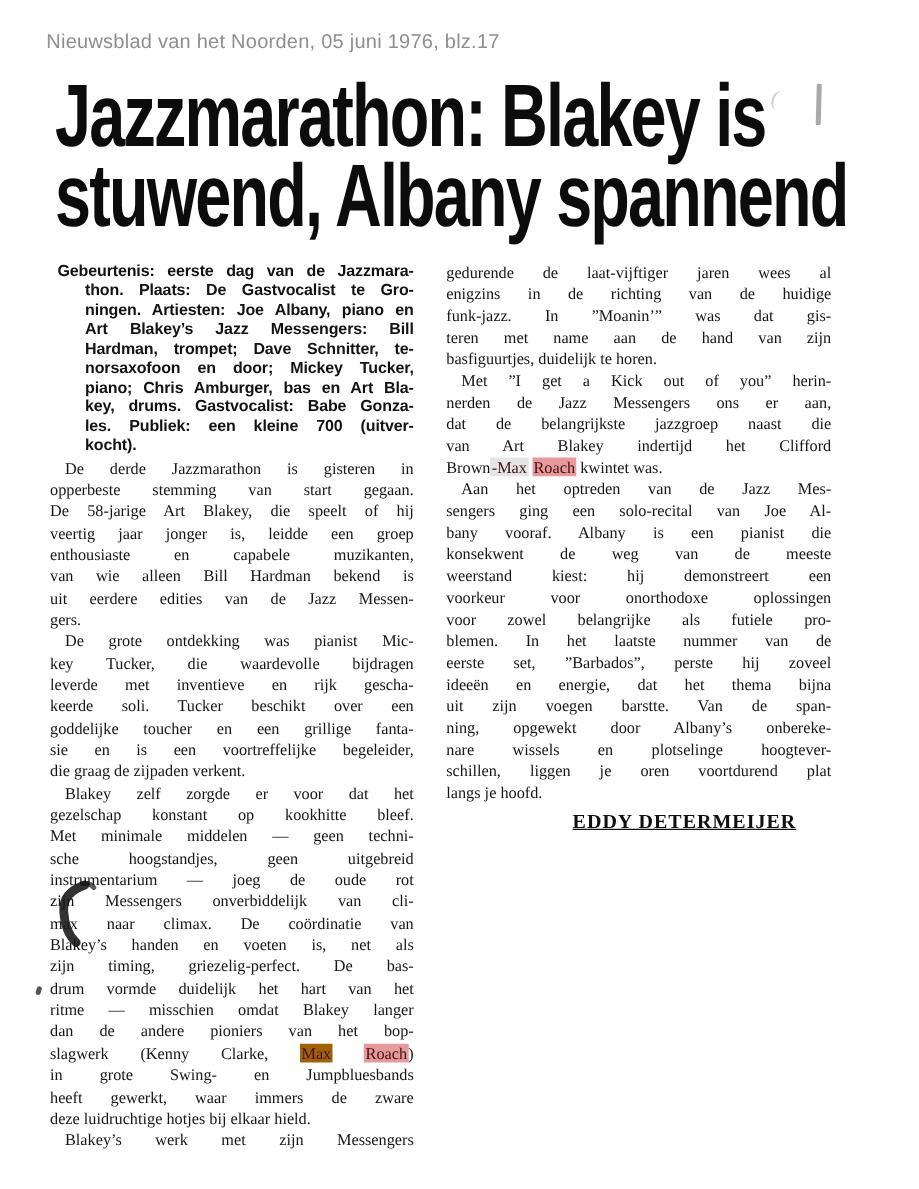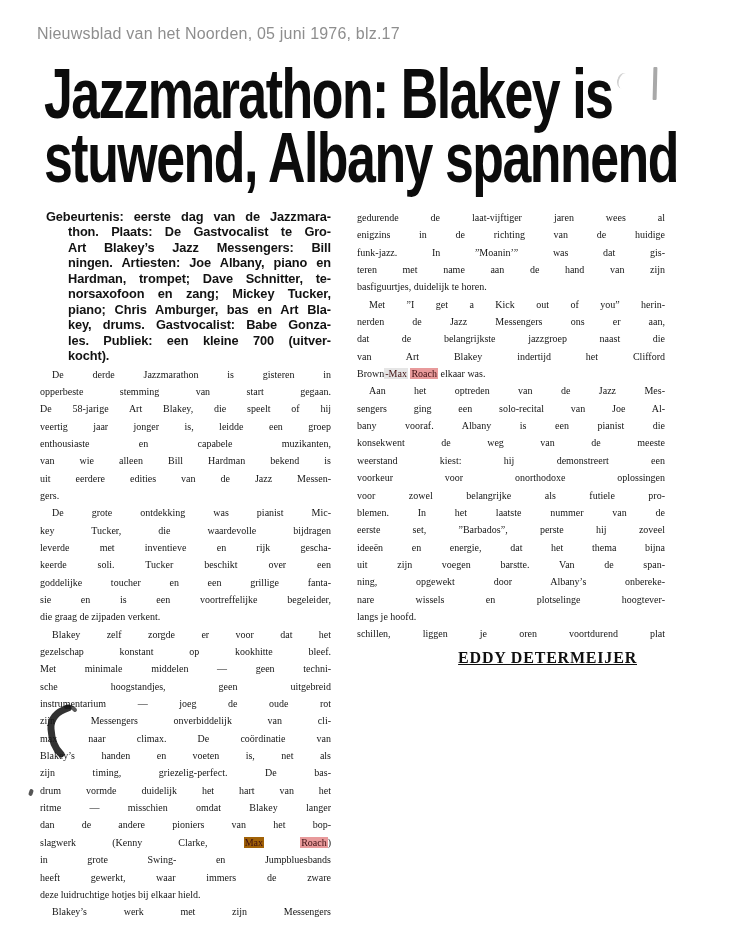--- a/index.html
+++ b/index.html
@@ -47,21 +47,21 @@
     color:#121212; padding-left:28px; margin-bottom:2px;
   }
   .lead .ln.first { margin-left:-22px; }
 
   .ln {
     text-align:justify; text-align-last:justify; text-justify:inter-word;
   }
   .ln.end  { text-align-last:left; }
   .para .ln {
     font-family:"Liberation Serif", serif;
-    font-size:10px; line-height:17.35px; color:#151515;
+    font-size:13px; line-height:17.35px; color:#151515;
   }
   .para .ln.indent { text-indent:12px; }
 
   .hl-mark { padding:0 1px; }
 
   .byline {
     margin-top:6px; text-align:right; padding-right:28px;
     font-family:"Liberation Serif", serif; font-weight:bold;
     font-size:16px; letter-spacing:0.8px; color:#101010;text-decoration:underline;
   }
@@ -81,24 +81,24 @@
 
   <div class="artifact-paren"></div>
   <div class="artifact-bar"></div>
   <div class="artifact-dot"></div>
 
   <div class="content">
     <div class="col-left">
       <div class="lead">
           <div class="ln first">Gebeurtenis: eerste dag van de Jazzmara-</div>
           <div class="ln">thon. Plaats: De Gastvocalist te Gro-</div>
+          <div class="ln">ningen. Artiesten: Joe Albany, piano en</div>
           <div class="ln">Art Blakey’s Jazz Messengers: Bill</div>
-          <div class="ln">ningen. Artiesten: Joe Albany, piano en</div>
           <div class="ln">Hardman, trompet; Dave Schnitter, te-</div>
-          <div class="ln">norsaxofoon en zang; Mickey Tucker,</div>
+          <div class="ln">norsaxofoon en door; Mickey Tucker,</div>
           <div class="ln">piano; Chris Amburger, bas en Art Bla-</div>
           <div class="ln">key, drums. Gastvocalist: Babe Gonza-</div>
           <div class="ln">les. Publiek: een kleine 700 (uitver-</div>
           <div class="ln end">kocht).</div>
         </div>
       <div class="body-text">
           <div class="para">
             <div class="ln indent">De derde Jazzmarathon is gisteren in</div>
             <div class="ln">opperbeste stemming van start gegaan.</div>
             <div class="ln">De 58-jarige Art Blakey, die speelt of hij</div>
@@ -147,38 +147,38 @@
             <div class="ln">enigzins in de richting van de huidige</div>
             <div class="ln">funk-jazz. In ”Moanin’” was dat gis-</div>
             <div class="ln">teren met name aan de hand van zijn</div>
             <div class="ln end">basfiguurtjes, duidelijk te horen.</div>
           </div>
           <div class="para">
             <div class="ln indent">Met ”I get a Kick out of you” herin-</div>
             <div class="ln">nerden de Jazz Messengers ons er aan,</div>
             <div class="ln">dat de belangrijkste jazzgroep naast die</div>
             <div class="ln">van Art Blakey indertijd het Clifford</div>
-            <div class="ln end"><span>Brown</span><span class="hl-mark" style="background: #e5e5e5; color: rgb(63, 16, 18);">-Max</span><span> </span><span class="hl-mark" style="background: rgb(232, 154, 155); color: rgb(63, 16, 18);">Roach</span><span> elkaar was.</span></div>
+            <div class="ln end"><span>Brown</span><span class="hl-mark" style="background: #e5e5e5; color: rgb(63, 16, 18);">-Max</span><span> </span><span class="hl-mark" style="background: rgb(232, 154, 155); color: rgb(63, 16, 18);">Roach</span><span> kwintet was.</span></div>
           </div>
           <div class="para">
             <div class="ln indent">Aan het optreden van de Jazz Mes-</div>
             <div class="ln">sengers ging een solo-recital van Joe Al-</div>
             <div class="ln">bany vooraf. Albany is een pianist die</div>
             <div class="ln">konsekwent de weg van de meeste</div>
             <div class="ln">weerstand kiest: hij demonstreert een</div>
             <div class="ln">voorkeur voor onorthodoxe oplossingen</div>
             <div class="ln">voor zowel belangrijke als futiele pro-</div>
             <div class="ln">blemen. In het laatste nummer van de</div>
             <div class="ln">eerste set, ”Barbados”, perste hij zoveel</div>
             <div class="ln">ideeën en energie, dat het thema bijna</div>
             <div class="ln">uit zijn voegen barstte. Van de span-</div>
             <div class="ln">ning, opgewekt door Albany’s onbereke-</div>
             <div class="ln">nare wissels en plotselinge hoogtever-</div>
+            <div class="ln">schillen, liggen je oren voortdurend plat</div>
             <div class="ln end">langs je hoofd.</div>
-            <div class="ln">schillen, liggen je oren voortdurend plat</div>
           </div>
         </div>
       <div class="byline">EDDY DETERMEIJER</div>
     </div>
   </div>
 
   <svg class="smudge" width="50" height="70" viewBox="0 0 50 70">
     <path d="M 38 10 Q 20 16 21 31 Q 22 48 31 56" fill="none" stroke="#161616" stroke-width="7" stroke-linecap="round" opacity="0.88"></path>
     <path d="M 36 9 Q 42 8 45 12" fill="none" stroke="#161616" stroke-width="4" stroke-linecap="round" opacity="0.7"></path>
   </svg>

